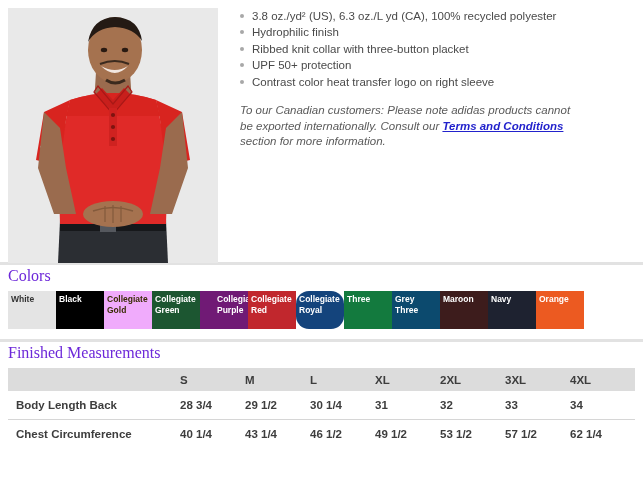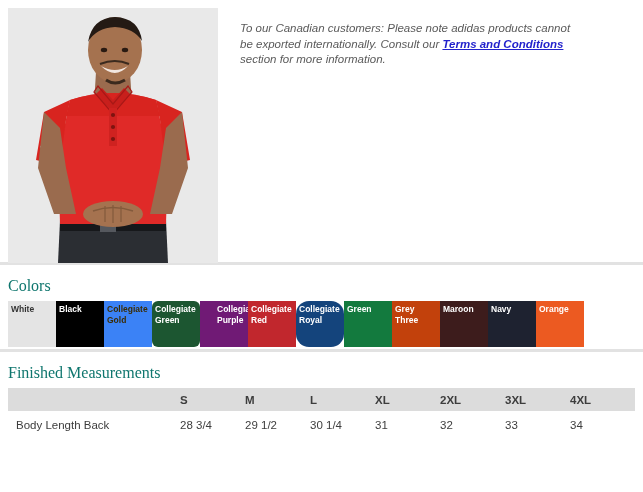--- a/index.html
+++ b/index.html
@@ -80,55 +80,55 @@
 
   
   .divider {
     height: 3px;
     background: #e2e2e2;
     margin: 0;
   }
   .section-heading {
     font-family: "Liberation Serif", serif;
     font-size: 16px;
-    color: #0f766e;
-    padding: 12px 0 6px 8px;
+    color: #6d28d9;
+    padding: 2px 0 6px 8px;
     font-weight: normal;
     margin: 0;
   }
 
   
   .swatch-row {
     display: flex;
     margin-left: 8px;
     height: 38px;
   }
   .swatch {
     width: 48px;
-    height: 46px;
+    height: 38px;
     box-sizing: border-box;
     padding: 3px 3px 0 3px;
     font-size: 8.5px;
     line-height: 10.5px;
     font-weight: bold;
     overflow: hidden;
   }
 
   
   .meas-table {
     width: 627px;
     margin-left: 8px;
     border-collapse: collapse;
     table-layout: fixed;
   }
   .meas-table th,
   .meas-table td {
     text-align: left;
     font-size: 11.5px;
-    font-weight: normal;
+    font-weight: bold;
     color: #3d3d3d;
     padding: 0;
   }
   .meas-table thead tr {
     background: #dcdcdc;
   }
   .meas-table thead th {
     height: 23px;
     font-weight: bold;
     font-size: 11.5px;
@@ -192,38 +192,45 @@
       <path d="M36 104 L30 160 L46 206 L68 206 L58 160 L52 120 Z" fill="#9a6b4e"></path>
       <path d="M174 104 L180 160 L164 206 L142 206 L152 160 L158 120 Z" fill="#9a6b4e"></path>
 
       <ellipse cx="105" cy="206" rx="30" ry="13" fill="#a5724f"></ellipse>
       <path d="M85 203 Q105 196 125 203" stroke="#835a3c" stroke-width="1.4" fill="none"></path>
       <path d="M97 198 L97 214 M105 197 L105 215 M113 198 L113 214" stroke="#835a3c" stroke-width="1.2"></path>
     </svg>
   </div>
 
   <div class="details-col">
+    <ul class="feature-list">
+      <li>3.8 oz./yd² (US), 6.3 oz./L yd (CA), 100% recycled polyester</li>
+      <li>Hydrophilic finish</li>
+      <li>Ribbed knit collar with three-button placket</li>
+      <li>UPF 50+ protection</li>
+      <li>Contrast color heat transfer logo on right sleeve</li>
+    </ul>
 
     <p class="canada-note"><span>To our Canadian customers: Please note adidas products cannot be exported internationally. Consult our </span><a href="#">Terms and Conditions</a><span> section for more information.</span></p>
   </div>
 </div>
 
 <div class="divider"></div>
 <h2 class="section-heading">Colors</h2>
 
 <div class="swatch-row">
   <div class="swatch" style="background: rgb(228, 228, 228); color: rgb(51, 51, 51);">White</div>
   <div class="swatch" style="background: #000000; color: rgb(255, 255, 255);">Black</div>
-  <div class="swatch" style="background: #3b82f6; color: rgb(58, 44, 5);">Collegiate Gold</div>
-  <div class="swatch" style="background: rgb(28, 86, 49); color: rgb(255, 255, 255); border-radius: 6px;">Collegiate Green</div>
+  <div class="swatch" style="background: #f0abfc; color: rgb(58, 44, 5);">Collegiate Gold</div>
+  <div class="swatch" style="background: rgb(28, 86, 49); color: rgb(255, 255, 255);">Collegiate Green</div>
   <div class="swatch" style="background: #701a75; color: rgb(255, 255, 255); padding-left: 17px;">Collegiate Purple</div>
   <div class="swatch" style="background: rgb(193, 39, 45); color: rgb(255, 255, 255);">Collegiate Red</div>
   <div class="swatch" style="background: rgb(20, 68, 124); color: rgb(255, 255, 255); border-radius: 13px;">Collegiate Royal</div>
-  <div class="swatch" style="background: rgb(19, 122, 62); color: rgb(255, 255, 255);">Green</div>
-  <div class="swatch" style="background: #c2410c; color: rgb(255, 255, 255);">Grey Three</div>
+  <div class="swatch" style="background: rgb(19, 122, 62); color: rgb(255, 255, 255);">Three</div>
+  <div class="swatch" style="background: #0c4a6e; color: rgb(255, 255, 255);">Grey Three</div>
   <div class="swatch" style="background: rgb(61, 28, 28); color: rgb(255, 255, 255);">Maroon</div>
   <div class="swatch" style="background: rgb(30, 34, 48); color: rgb(255, 255, 255);">Navy</div>
   <div class="swatch" style="background: rgb(236, 90, 33); color: rgb(255, 255, 255);">Orange</div>
 </div>
 
 <div class="divider" style="margin-top:10px;"></div>
 <h2 class="section-heading">Finished Measurements</h2>
 
 <table class="meas-table">
   <thead>
@@ -242,14 +249,24 @@
     <tr>
       <td class="col-label">Body Length Back</td>
       <td>28 3/4</td>
       <td>29 1/2</td>
       <td>30 1/4</td>
       <td>31</td>
       <td>32</td>
       <td>33</td>
       <td>34</td>
     </tr>
+    <tr>
+      <td class="col-label">Chest Circumference</td>
+      <td>40 1/4</td>
+      <td>43 1/4</td>
+      <td>46 1/2</td>
+      <td>49 1/2</td>
+      <td>53 1/2</td>
+      <td>57 1/2</td>
+      <td>62 1/4</td>
+    </tr>
   </tbody>
 </table>
 
 </body></html>

